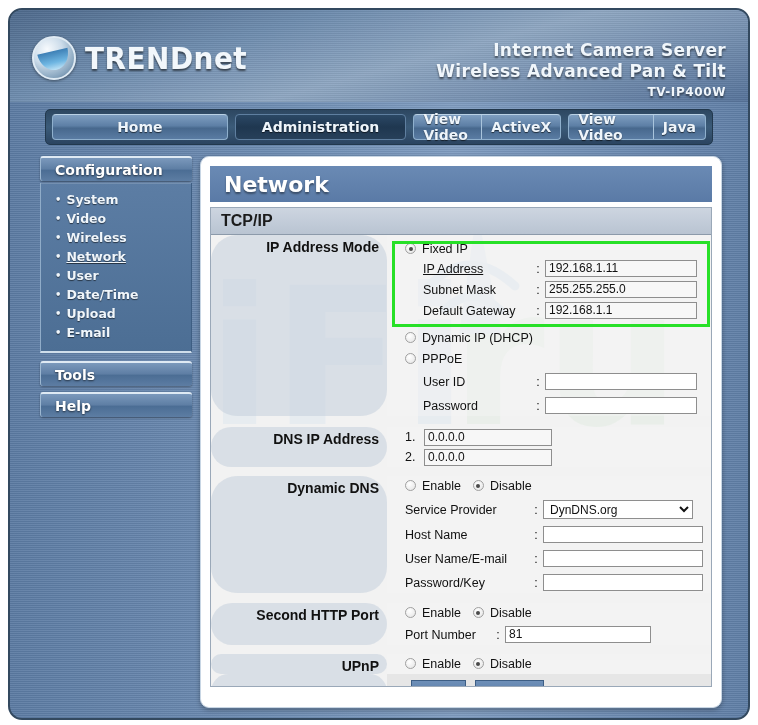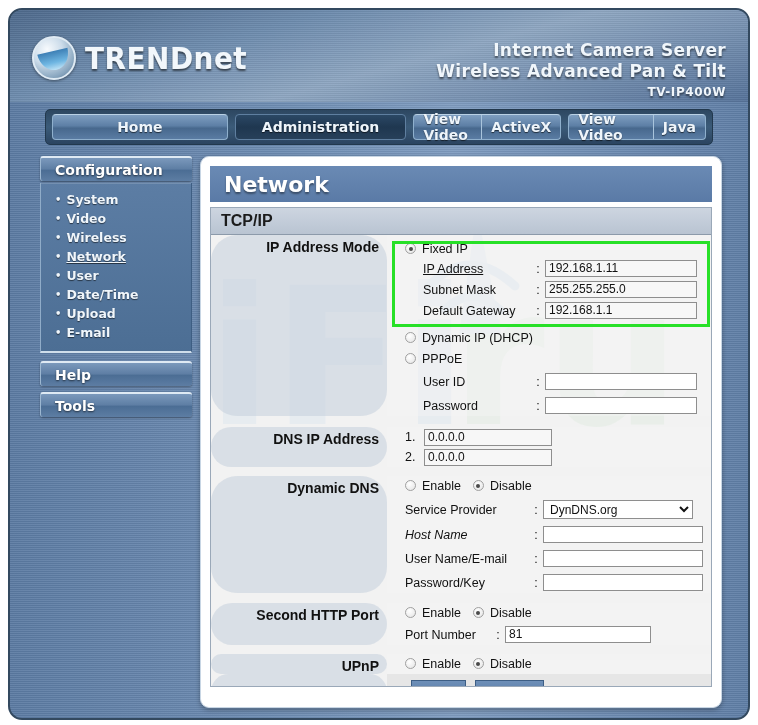--- a/index.html
+++ b/index.html
@@ -261,22 +261,22 @@
       </div>
       <div class="sub-item">
         <span class="bullet">•</span>
         <span class="lbl">Upload</span>
       </div>
       <div class="sub-item">
         <span class="bullet">•</span>
         <span class="lbl">E-mail</span>
       </div>
     </div>
+    <div class="side-btn">Tools</div>
     <div class="side-btn">Help</div>
-    <div class="side-btn">Tools</div>
   </div>
 
   <div id="panel">
 
     <div id="page-title-bar">
       <div id="page-title">Network</div>
     </div>
 
     <div id="form-area">
 
@@ -373,21 +373,21 @@
 
             <div class="field-line" style="margin-left:0; margin-top:3px; height:23px;">
               <span class="fl-label" style="width:124px;">Service Provider</span>
               <span class="fl-colon">:</span>
               <select class="sel" style="width:150px;">
                 <option>DynDNS.org</option>
               </select>
             </div>
 
             <div class="field-line" style="margin-left:0; margin-top:3px;">
-              <span class="fl-label" style="width:124px;font-style:italic;">Host Name</span>
+              <span class="fl-label" style="width:124px;">Host Name</span>
               <span class="fl-colon">:</span>
               <span class="inp" style="width:160px;"></span>
             </div>
 
             <div class="field-line" style="margin-left:0; margin-top:3px;">
               <span class="fl-label" style="width:124px;">User Name/E-mail</span>
               <span class="fl-colon">:</span>
               <span class="inp" style="width:160px;"></span>
             </div>
 

